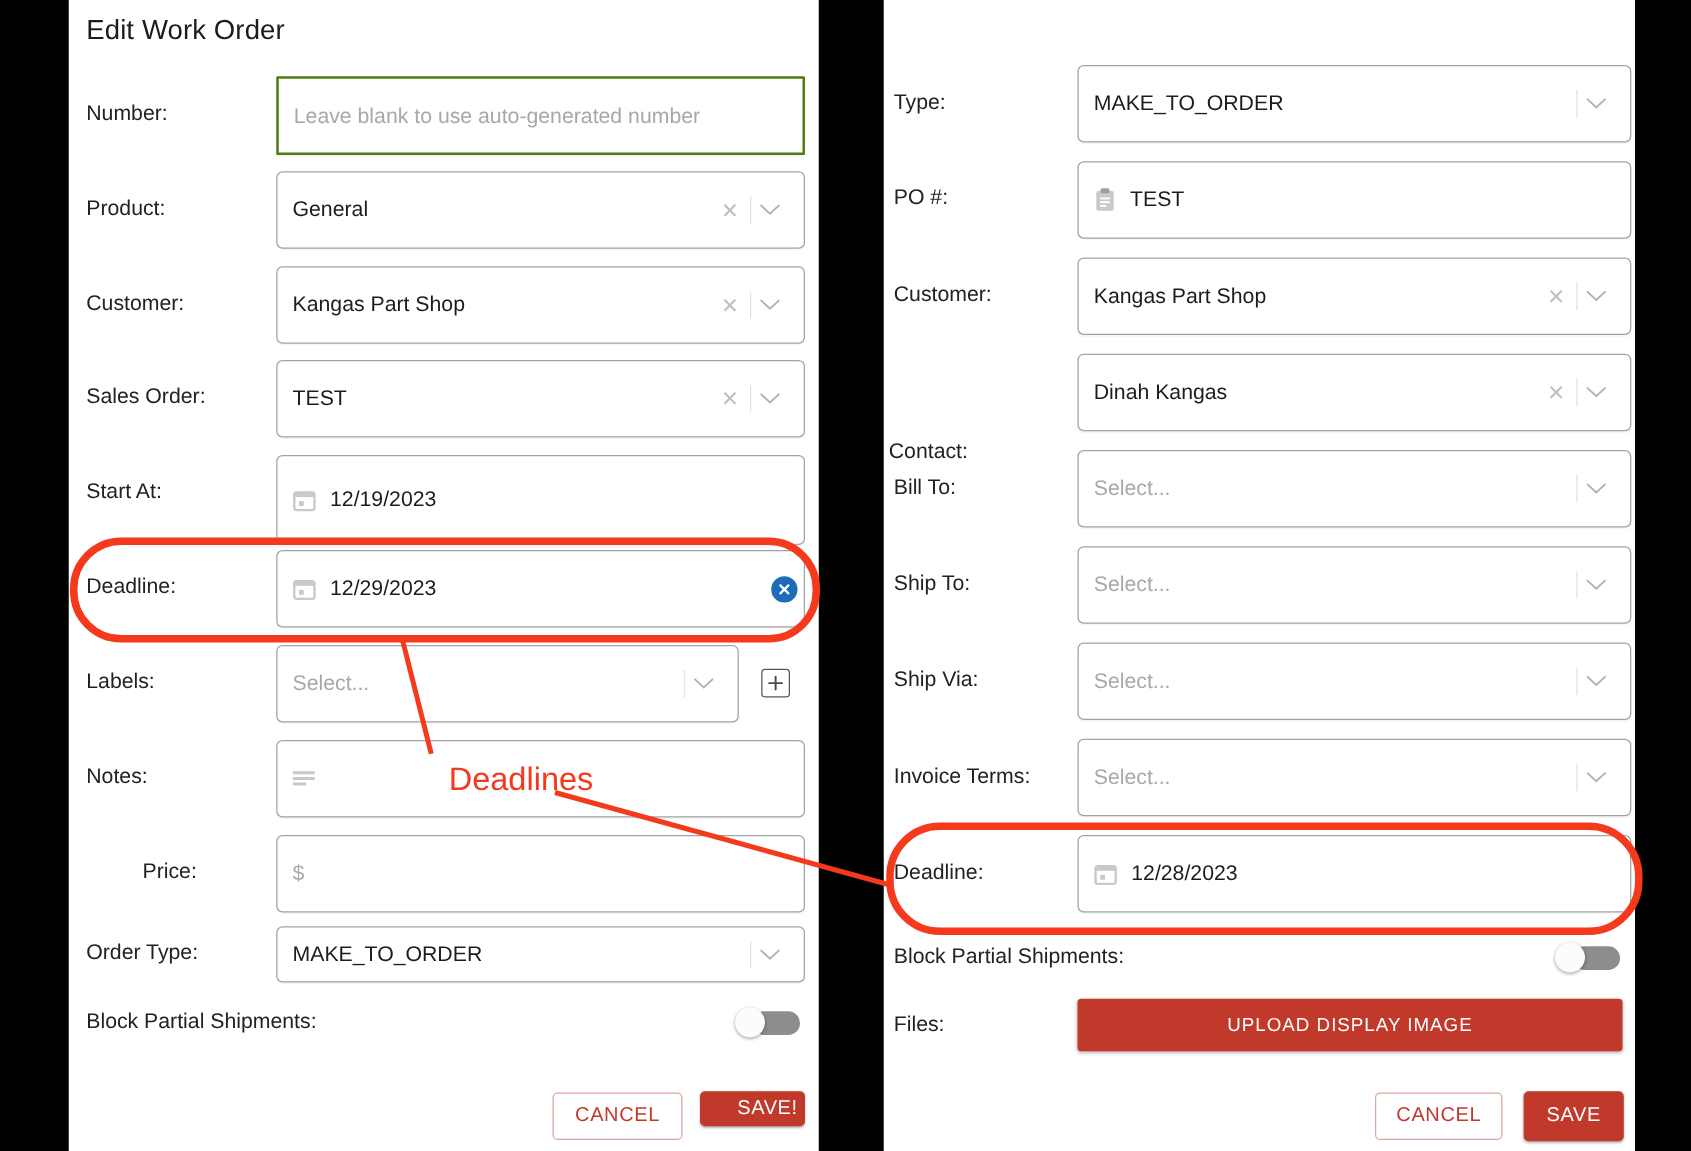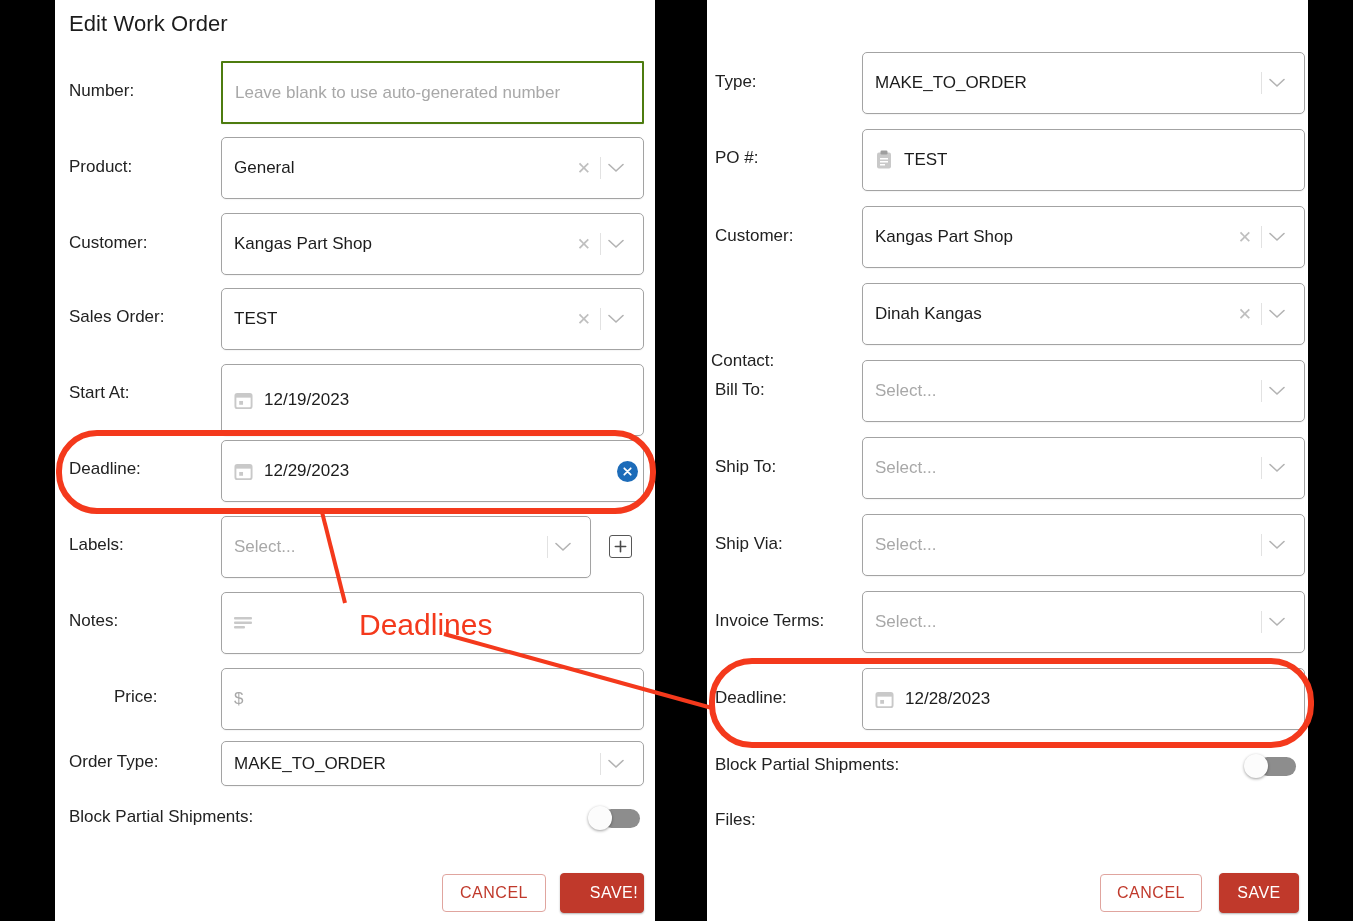--- a/index.html
+++ b/index.html
@@ -201,21 +201,21 @@
   #annotations {
     position: absolute;
     left: 0; top: 0;
     width: 1353px;
     height: 921px;
     pointer-events: none;
   }
   .anno-label {
     position: absolute;
     color: #f4391c;
-    font-size: 30px;
+    font-size: 26px;
     white-space: nowrap;
   }
 </style>
 </head>
 <body>
 
 <div id="stage">
 
   <div class="panel" id="panel-left">
 
@@ -367,21 +367,21 @@
 
     <div class="row" style="left:14px; top:807px;">
       <span class="flabel">Block Partial Shipments:</span>
     </div>
     <div class="toggle" style="left:533px; top:806px;">
       <div class="track"></div>
       <div class="knob"></div>
     </div>
 
     <div class="btn btn-outline" style="left:387px; top:874px; width:104px; height:38px;">CANCEL</div>
-    <div class="btn btn-solid" style="left:505px; top:873px; width:84px; height:40px;padding-left:24px;">SAVE!</div>
+    <div class="btn btn-solid" style="left:505px; top:873px; width:84px; height:28px;padding-left:24px;">SAVE!</div>
   </div>
 
   <div class="panel" id="panel-right">
 
 
     <div class="row" style="left:8px; top:72px;">
       <span class="flabel">Type:</span>
     </div>
     <div class="fctrl" style="left:155px; top:52px; width:443px; height:62px;">
       <span class="fval">MAKE_TO_ORDER</span>
@@ -521,20 +521,21 @@
       <span class="flabel">Block Partial Shipments:</span>
     </div>
     <div class="toggle" style="left:537px; top:754px;">
       <div class="track"></div>
       <div class="knob"></div>
     </div>
 
     <div class="row" style="left:8px; top:810px;">
       <span class="flabel">Files:</span>
     </div>
+    <div class="btn btn-upload" style="left:155px; top:799px; width:436px; height:42px;">UPLOAD DISPLAY IMAGE</div>
 
     <div class="btn btn-outline" style="left:393px; top:874px; width:102px; height:38px;">CANCEL</div>
     <div class="btn btn-solid" style="left:512px; top:873px; width:80px; height:40px;">SAVE</div>
   </div>
 
   <svg id="annotations" viewBox="0 0 1353 921" width="1353" height="921">
 
     <rect x="59" y="433" width="594" height="78" rx="38" ry="38" fill="none" stroke="#f4391c" stroke-width="6"></rect>
 
     <rect x="712" y="661" width="599" height="84" rx="40" ry="40" fill="none" stroke="#f4391c" stroke-width="6"></rect>

